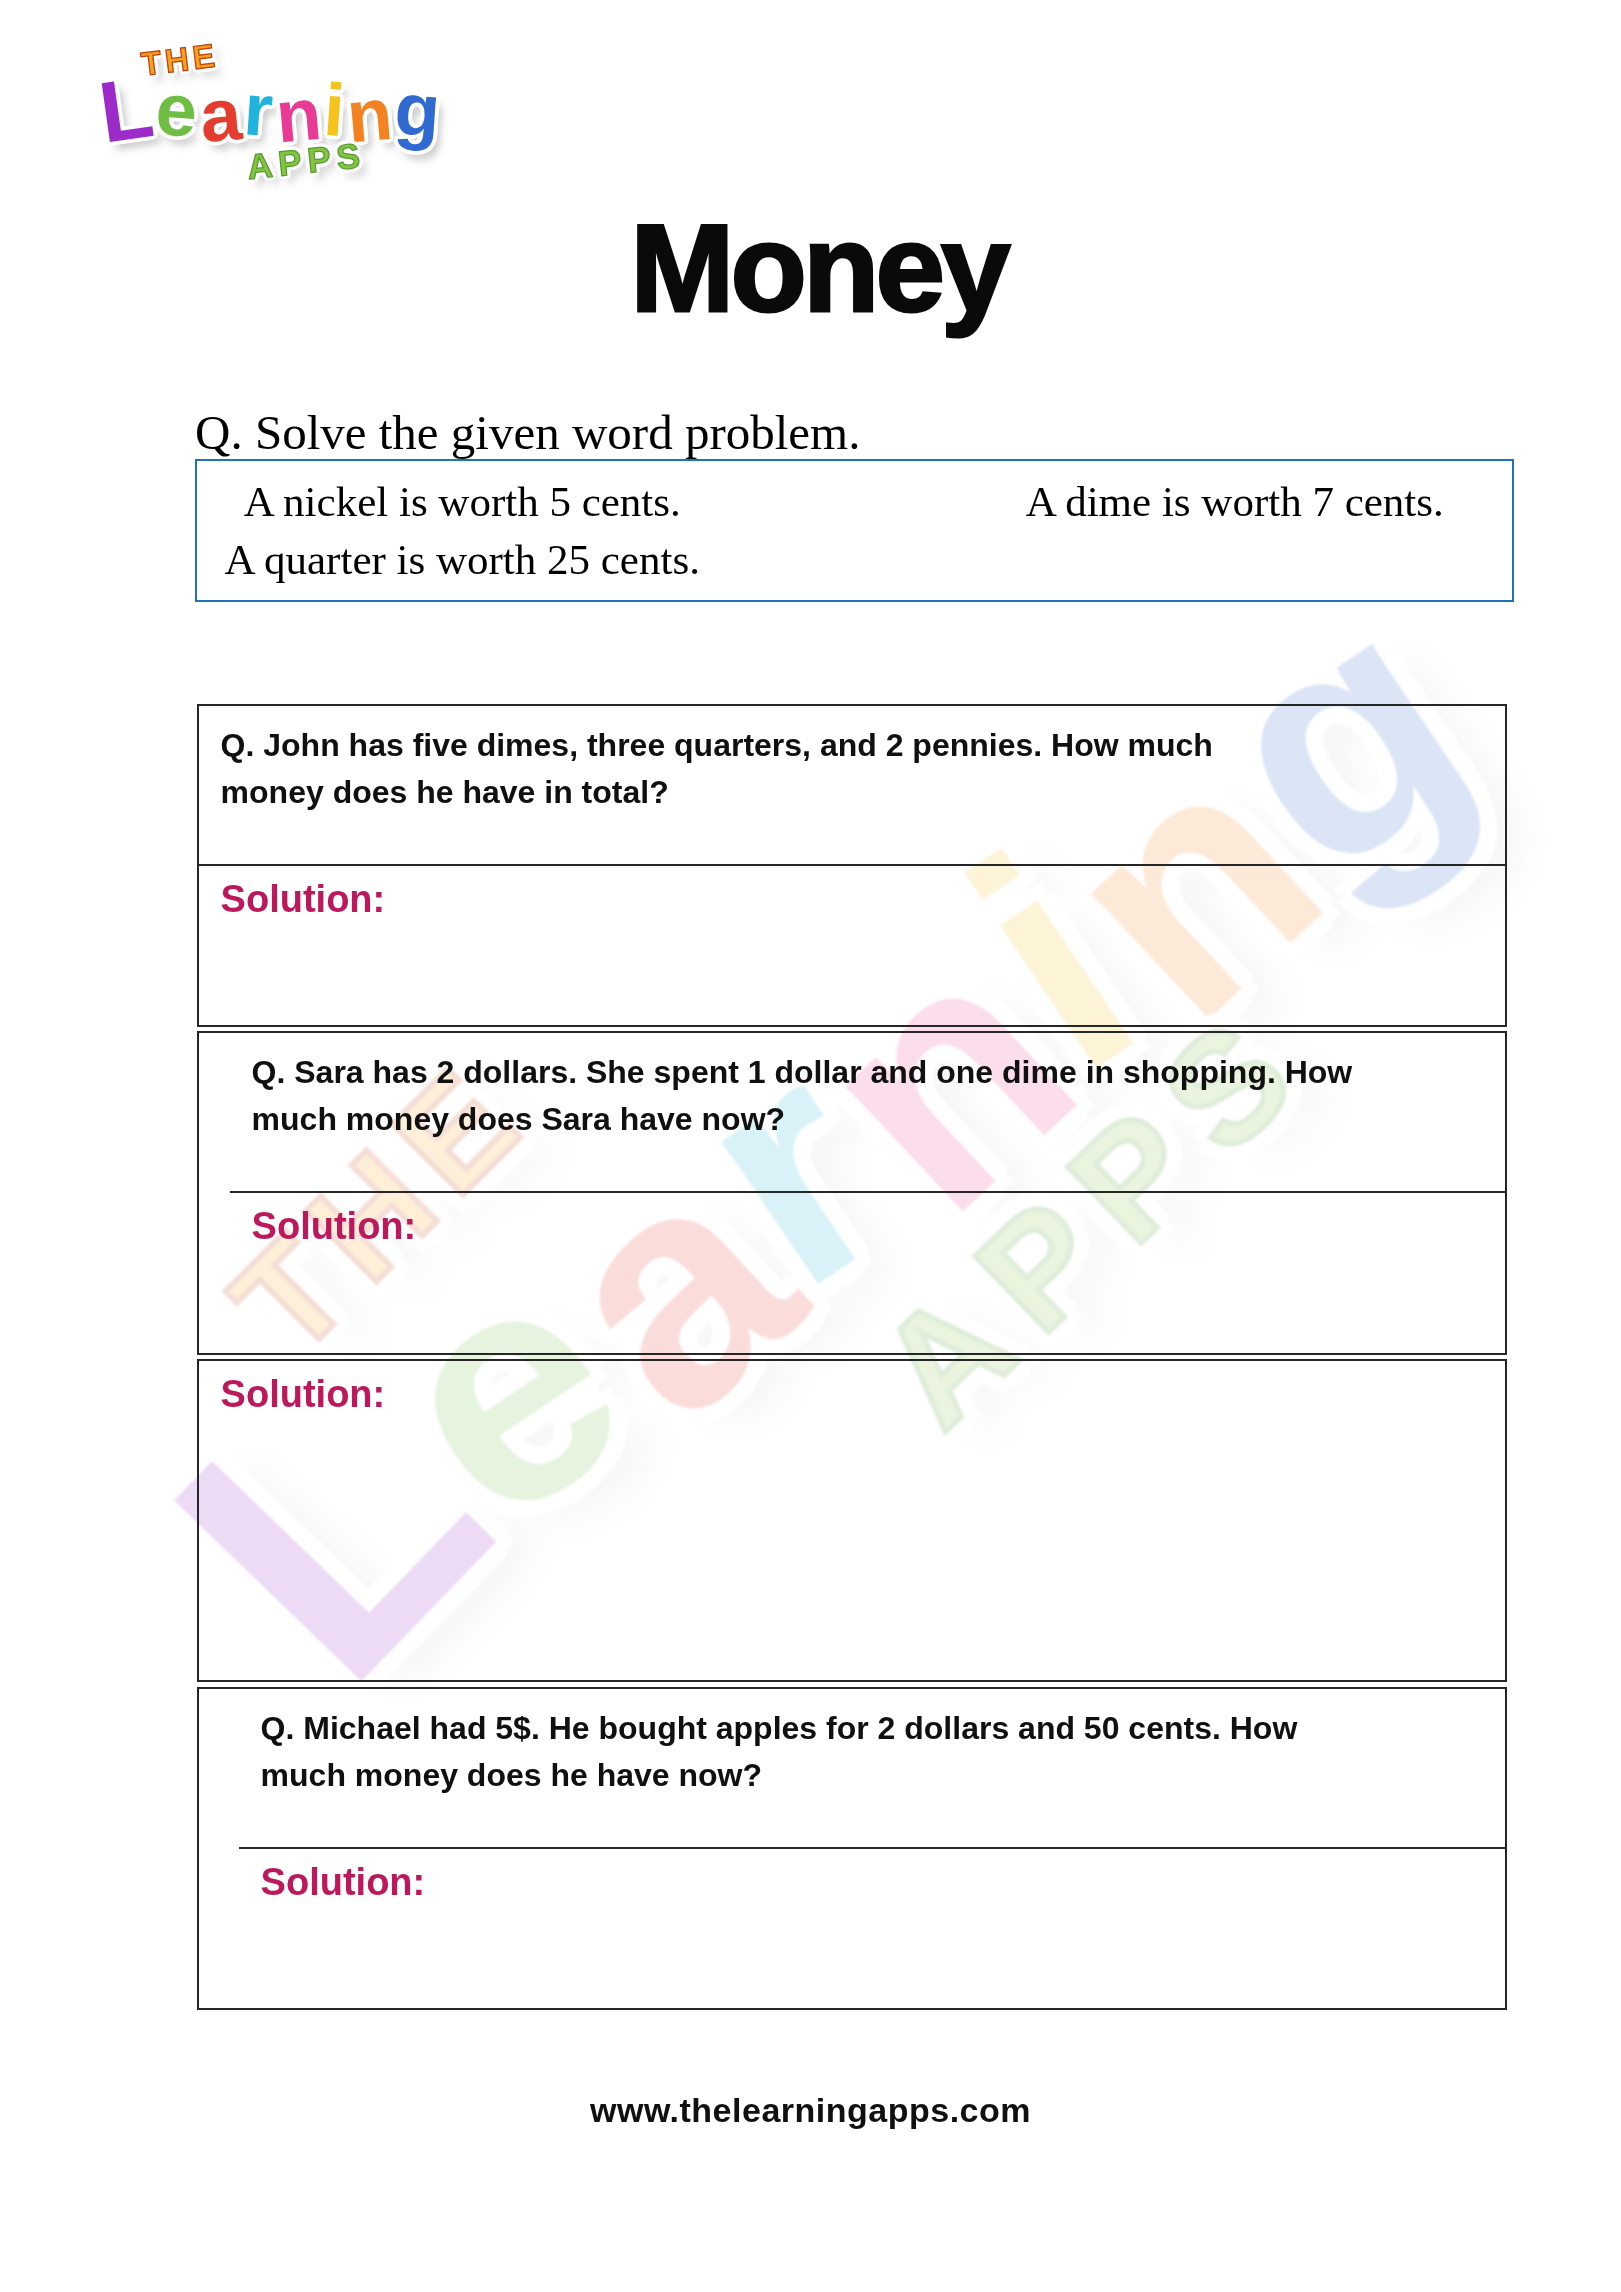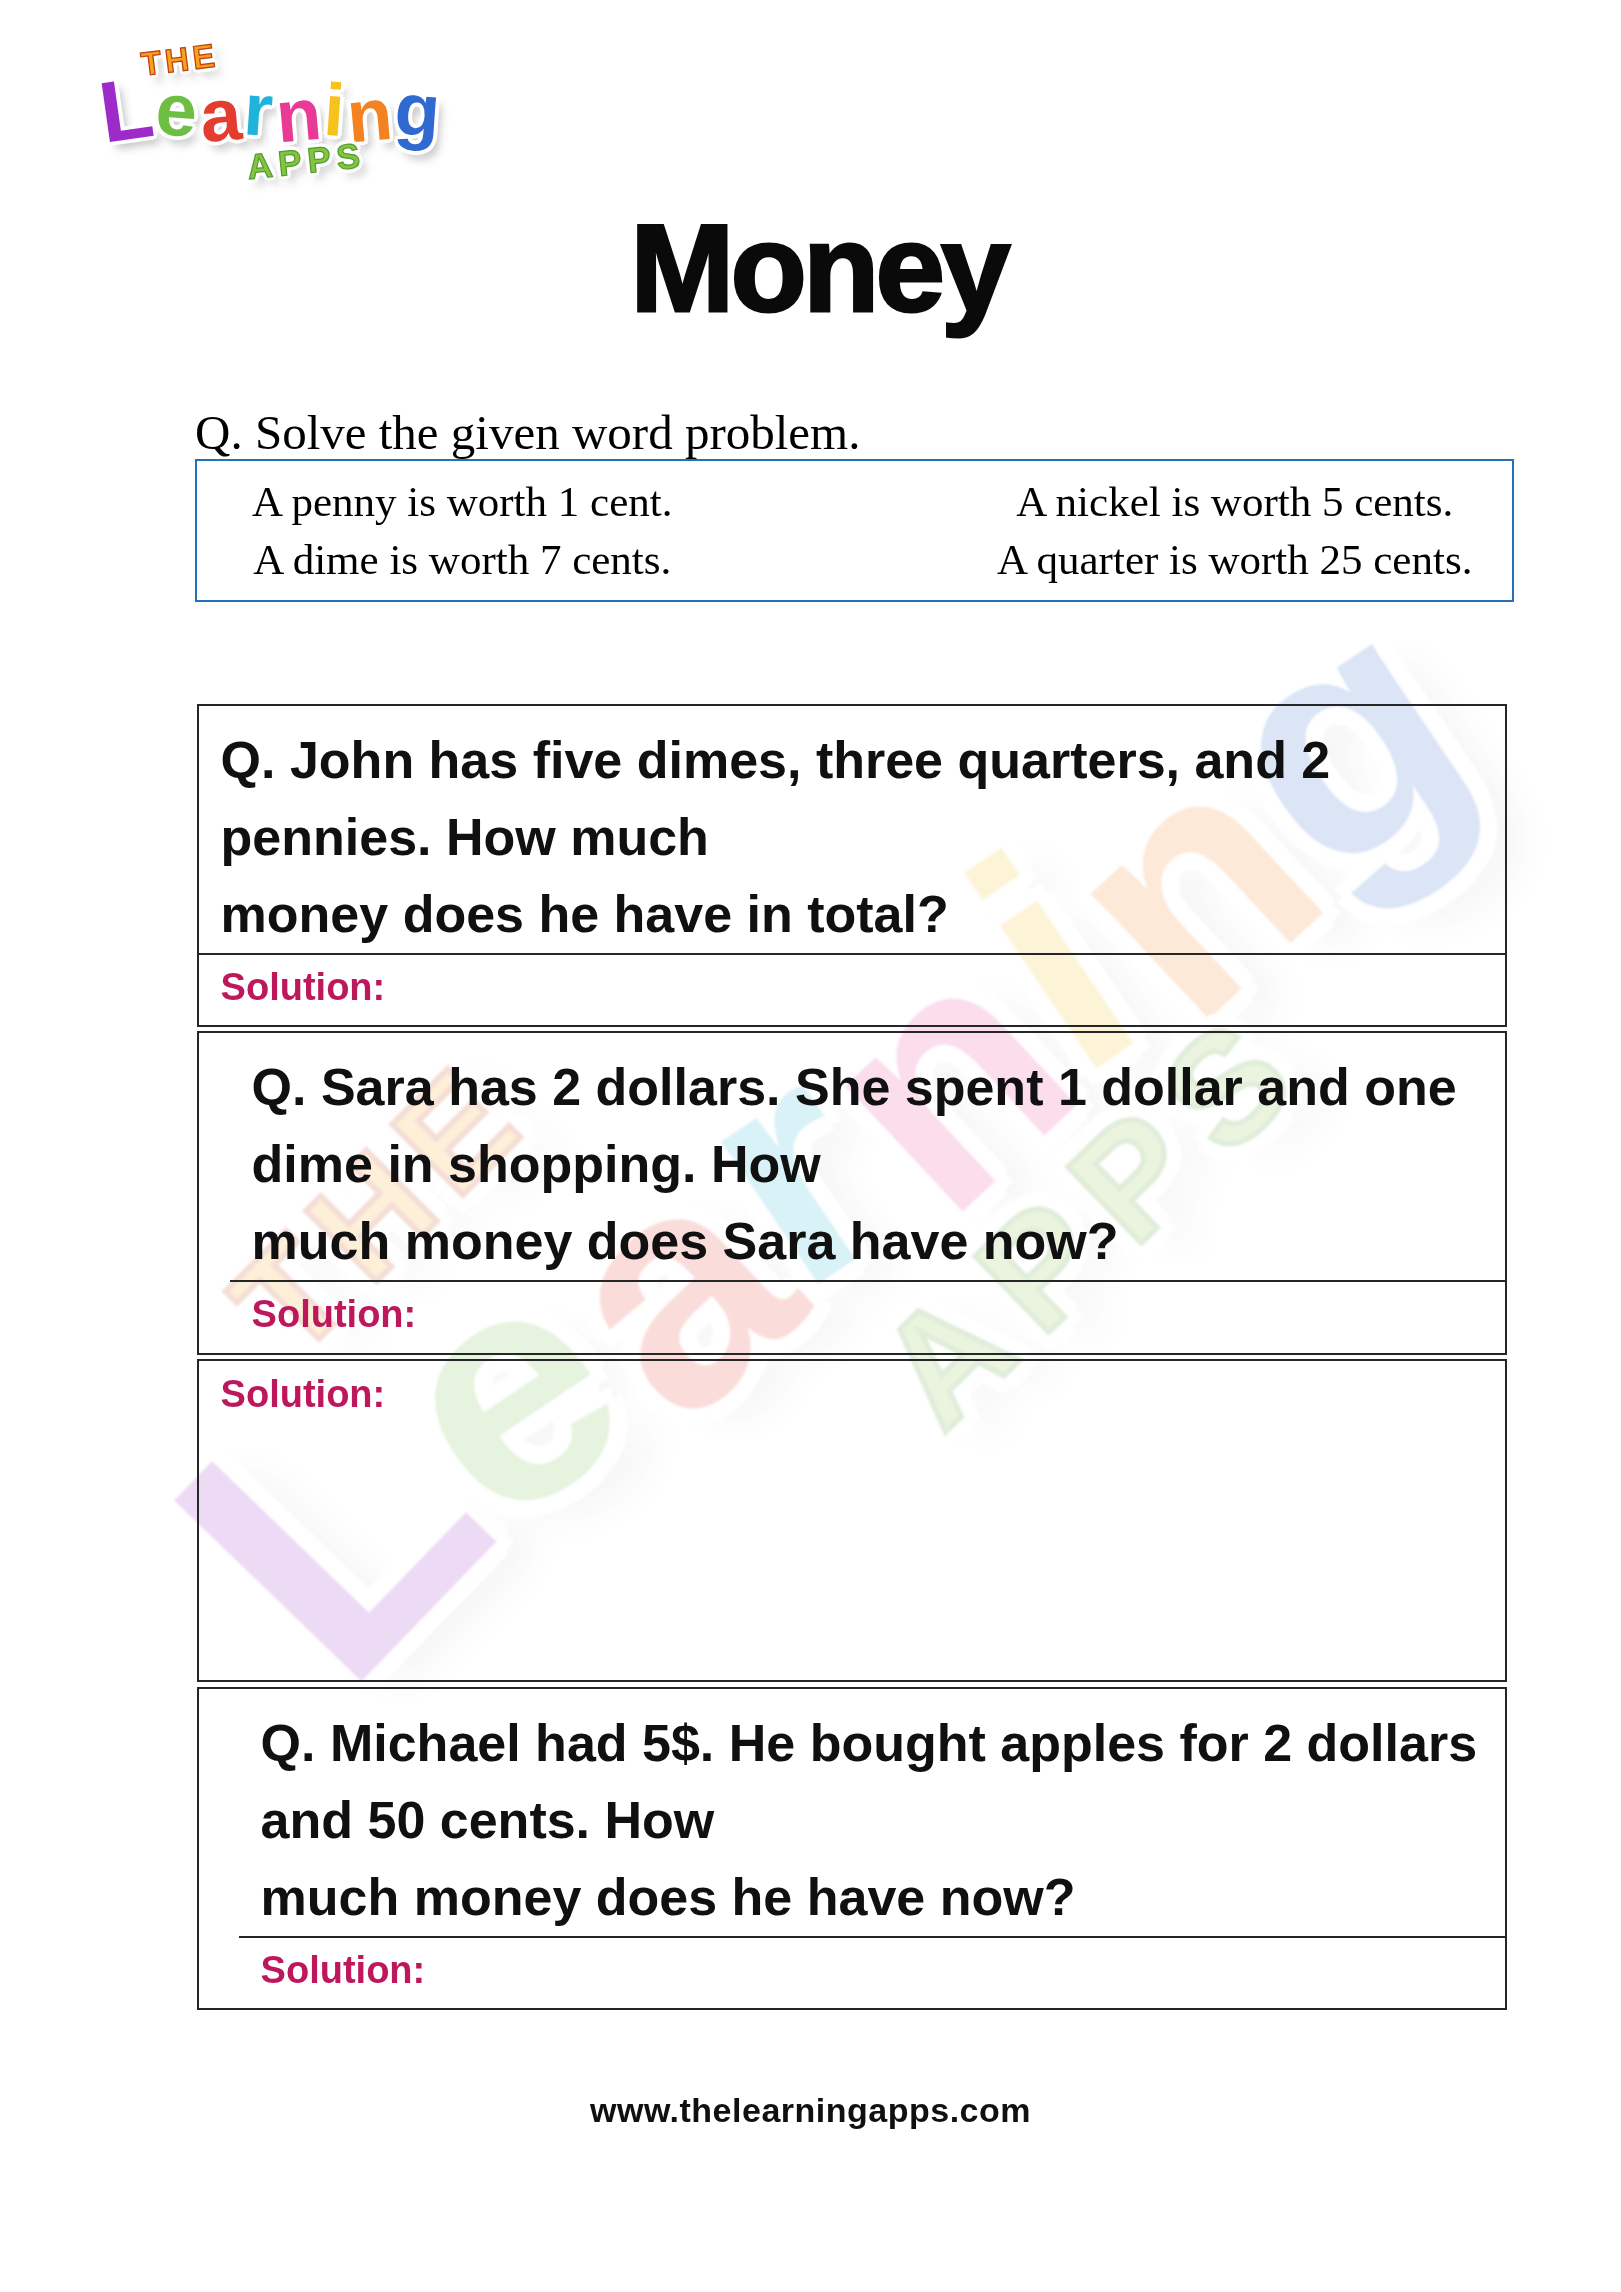--- a/index.html
+++ b/index.html
@@ -76,21 +76,21 @@
   }
   .qbox-1{top:704px;height:323px;}
   .qbox-2{top:1031px;height:324px;padding-left:31px;}
   .qbox-3{top:1359px;height:323px;}
   .qbox-4{top:1687px;height:323px;padding-left:40px;}
   .q-area{
     flex:0 0 160px;box-sizing:border-box;border-bottom:2.9px solid #262626;
     padding:15.7px 25.5px 0 21.6px;
   }
   .q-text{
-    margin:0;font-size:52px;font-weight:700;line-height:1.48;color:#101010;
+    margin:0;font-size:32px;font-weight:700;line-height:1.48;color:#101010;
     white-space:pre-line;
   }
   .s-area{flex:1 1 auto;padding:11.8px 21.6px 0 21.6px;}
   .s-label{font-size:38px;font-weight:700;color:#be185d;}
 
   
   .footer{
     position:absolute;left:0;top:2091px;width:100%;margin:0;text-align:center;
     font-size:34px;font-weight:700;color:#101010;letter-spacing:0.5px;z-index:1;
   }
@@ -130,21 +130,20 @@
     </div>
     <div class="logo-apps bubble" style="color: rgb(134, 196, 64);">APPS</div>
   </div>
 </div>
 
 <h1 class="title">Money</h1>
 
 <p class="instruction">Q. Solve the given word problem.</p>
 
 <div class="info-box" style="border-color: rgb(35, 114, 184);">
-  <div class="info-cell">A penny is worth 1 cent.</div>
   <div class="info-cell">A nickel is worth 5 cents.</div>
   <div class="info-cell">A dime is worth 7 cents.</div>
   <div class="info-cell">A quarter is worth 25 cents.</div>
 </div>
 
 <section class="qbox qbox-1">
   <div class="q-area">
     <p class="q-text">Q. John has five dimes, three quarters, and 2 pennies. How much
 money does he have in total?</p>
   </div>

